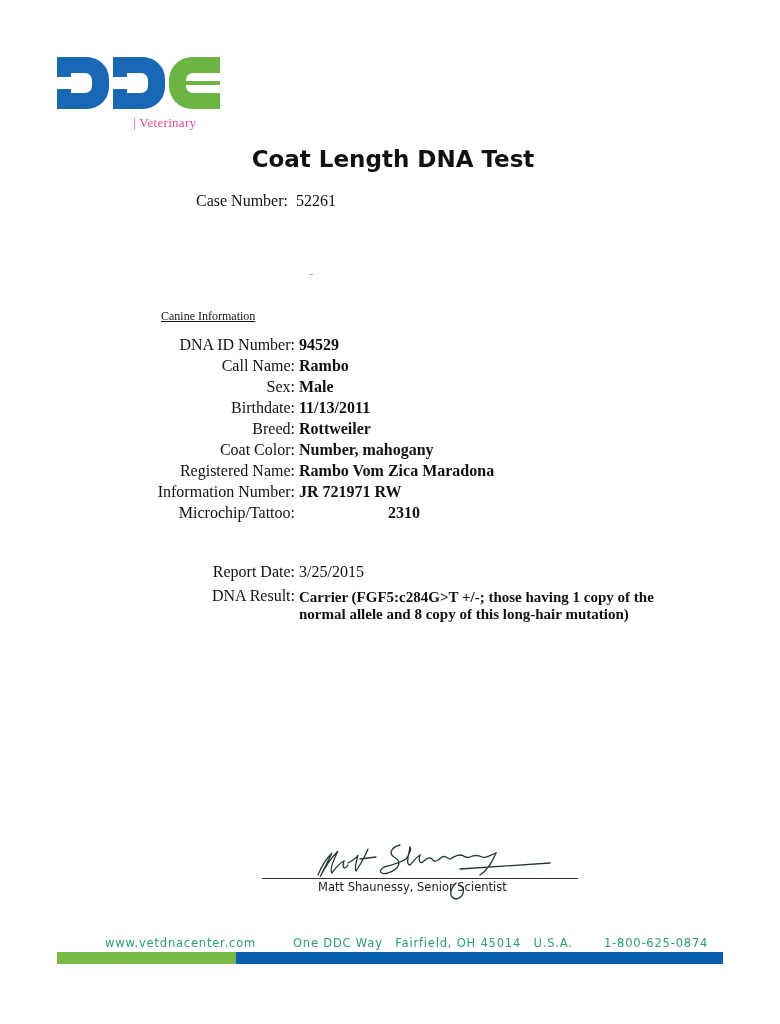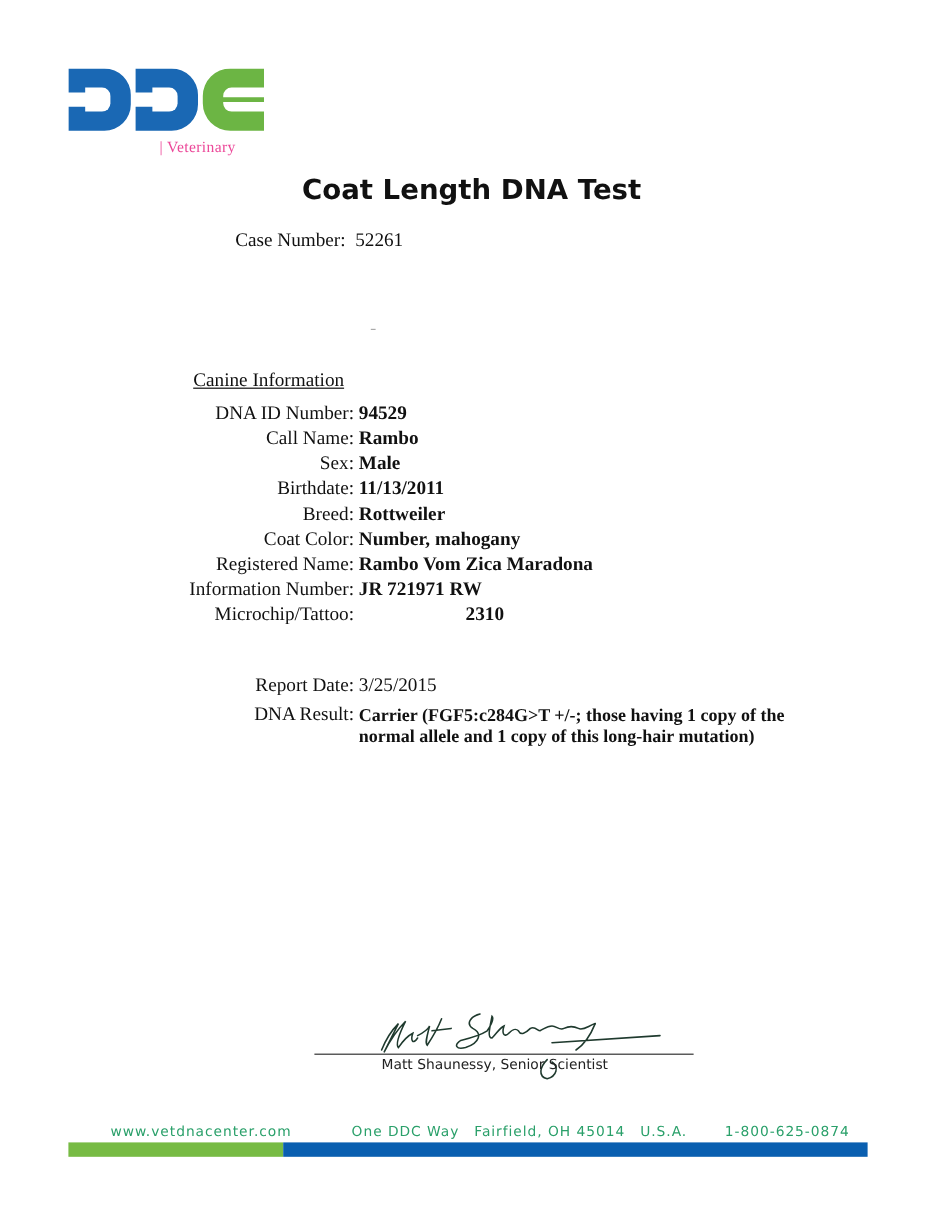--- a/index.html
+++ b/index.html
@@ -9,38 +9,38 @@
     .logo-sub { position: absolute; left: 133px; top: 115px; font-family: Liberation Serif, serif; font-size: 13px; color: #ec4899; letter-spacing: 0.3px; }
 
     .title { position: absolute; left: 0; width: 780px; top: 146px; text-align: center; font-family: "DejaVu Sans", sans-serif; font-weight: bold; font-size: 23px; color: #111; padding-left: 3px; }
 
     .case { position: absolute; top: 192px; left: 196px; font-size: 16px; }
     .case .lbl { display: inline-block; }
     .case .val { display: inline-block; margin-left: 4px; }
 
     .dash { position: absolute; left: 309px; top: 274px; width: 4px; height: 1px; background: #aaa; }
 
-    .section-head { position: absolute; top: 309px; left: 161px; font-size: 16px; text-decoration: underline; }
+    .section-head { position: absolute; top: 309px; left: 161px; font-size: 12px; text-decoration: underline; }
 
     .info { position: absolute; top: 336px; left: 0; width: 780px; }
     .row { position: absolute; left: 0; width: 780px; height: 21px; font-size: 16px; }
     .row .lbl { position: absolute; right: 485px; text-align: center; white-space: nowrap; }
     .row .val { position: absolute; left: 299px; font-weight: bold; white-space: nowrap; }
     .row .val.offset { left: 388px; }
 
     .report { position: absolute; top: 563px; left: 0; width: 780px; }
     .report .row .val.normal { font-weight: normal; }
     .result-text { position: absolute; left: 299px; font-weight: bold; font-size: 15px; line-height: 17px; width: 380px; }
 
     .sig-area { position: absolute; left: 260px; top: 835px; width: 320px; height: 70px; }
     .sig-line { position: absolute; left: 262px; top: 878px; width: 316px; height: 1px; background: #333; }
     .sig-name { position: absolute; left: 318px; top: 880px; font-family: "DejaVu Sans", sans-serif; font-size: 11.5px; color: #222; }
 
     .footer-text { position: absolute; top: 936px; font-family: "DejaVu Sans", sans-serif; font-size: 11.5px; color: #2aa06a; letter-spacing: 0.8px; white-space: nowrap; }
-    .f-web { left: 92px; }
+    .f-web { left: 105px; }
     .f-addr { left: 293px; }
     .f-addr span { margin-right: 8px; }
     .f-phone { left: 604px; }
 
     .bar-green { position: absolute; left: 57px; top: 952px; width: 179px; height: 12px; background: #77bb44; }
     .bar-blue { position: absolute; left: 236px; top: 952px; width: 487px; height: 12px; background: #0a5fb0; }
   </style>
 </head>
 <body>
 
@@ -108,21 +108,21 @@
 
 <div class="report">
   <div class="row" style="top:0px">
     <span class="lbl">Report Date:</span>
     <span class="val normal">3/25/2015</span>
   </div>
   <div class="row" style="top:24px">
     <span class="lbl">DNA Result:</span>
     <div class="result-text" style="top:2px">
       <div>Carrier (FGF5:c284G&gt;T +/-; those having 1 copy of the</div>
-      <div>normal allele and 1 copy of this long-hair mutation)</div>
+      <div>normal allele and 8 copy of this long-hair mutation)</div>
     </div>
   </div>
 </div>
 
 <svg class="sig-area" viewBox="0 0 320 70">
   <g fill="none" stroke="#1f3a2e" stroke-width="1.3" stroke-linecap="round">
     <path d="M58 40 C62 30 68 22 72 18 C66 30 62 38 60 42 C66 30 74 20 78 16 C72 28 70 36 72 38 C76 32 80 28 84 26 C82 32 84 36 88 30"></path>
     <path d="M88 28 C92 26 96 24 98 20 C96 28 94 34 96 36 C100 30 104 24 108 14 M100 24 L116 22"></path>
     <path d="M140 10 C132 12 128 18 134 22 C142 26 140 34 128 38 C120 40 118 36 124 32 C132 30 140 28 146 24 C150 18 152 14 150 12 C148 22 146 30 150 30 C154 26 156 22 160 20 C158 26 160 30 164 26 C168 22 170 22 172 24 C174 28 178 26 182 22 C186 20 188 24 190 24 C194 22 196 20 200 20 C204 20 206 24 210 22 C214 20 218 20 222 22 C226 24 230 20 236 18"></path>
     <path d="M236 18 C232 28 226 36 220 40 M200 34 C230 32 260 30 290 28"></path>

